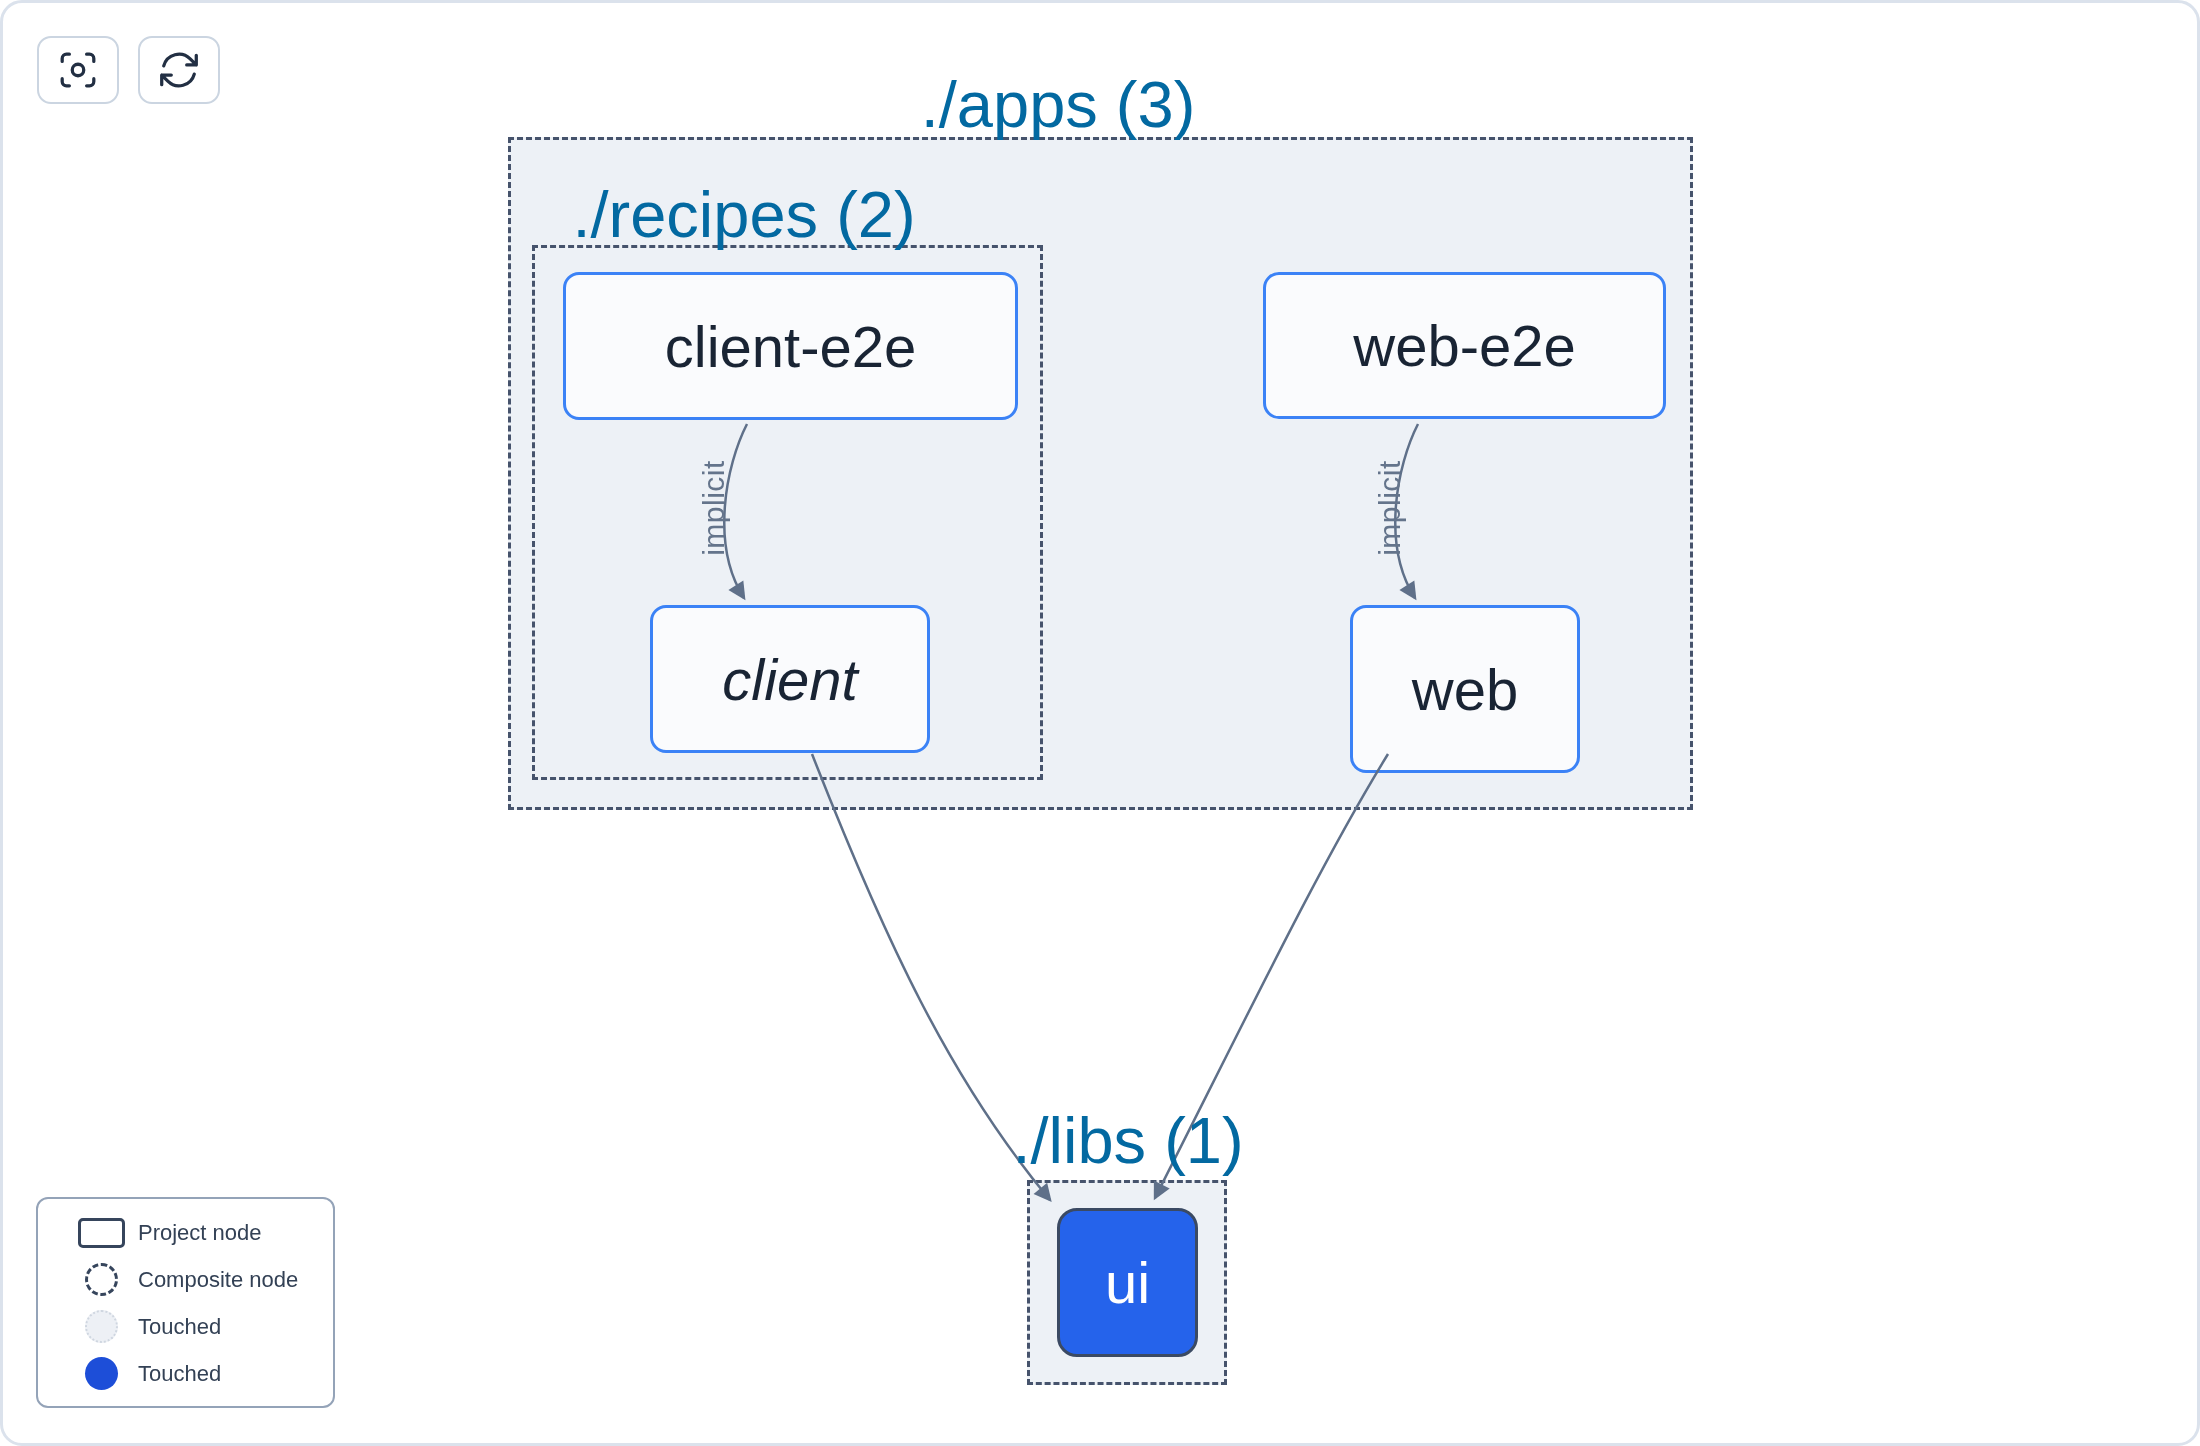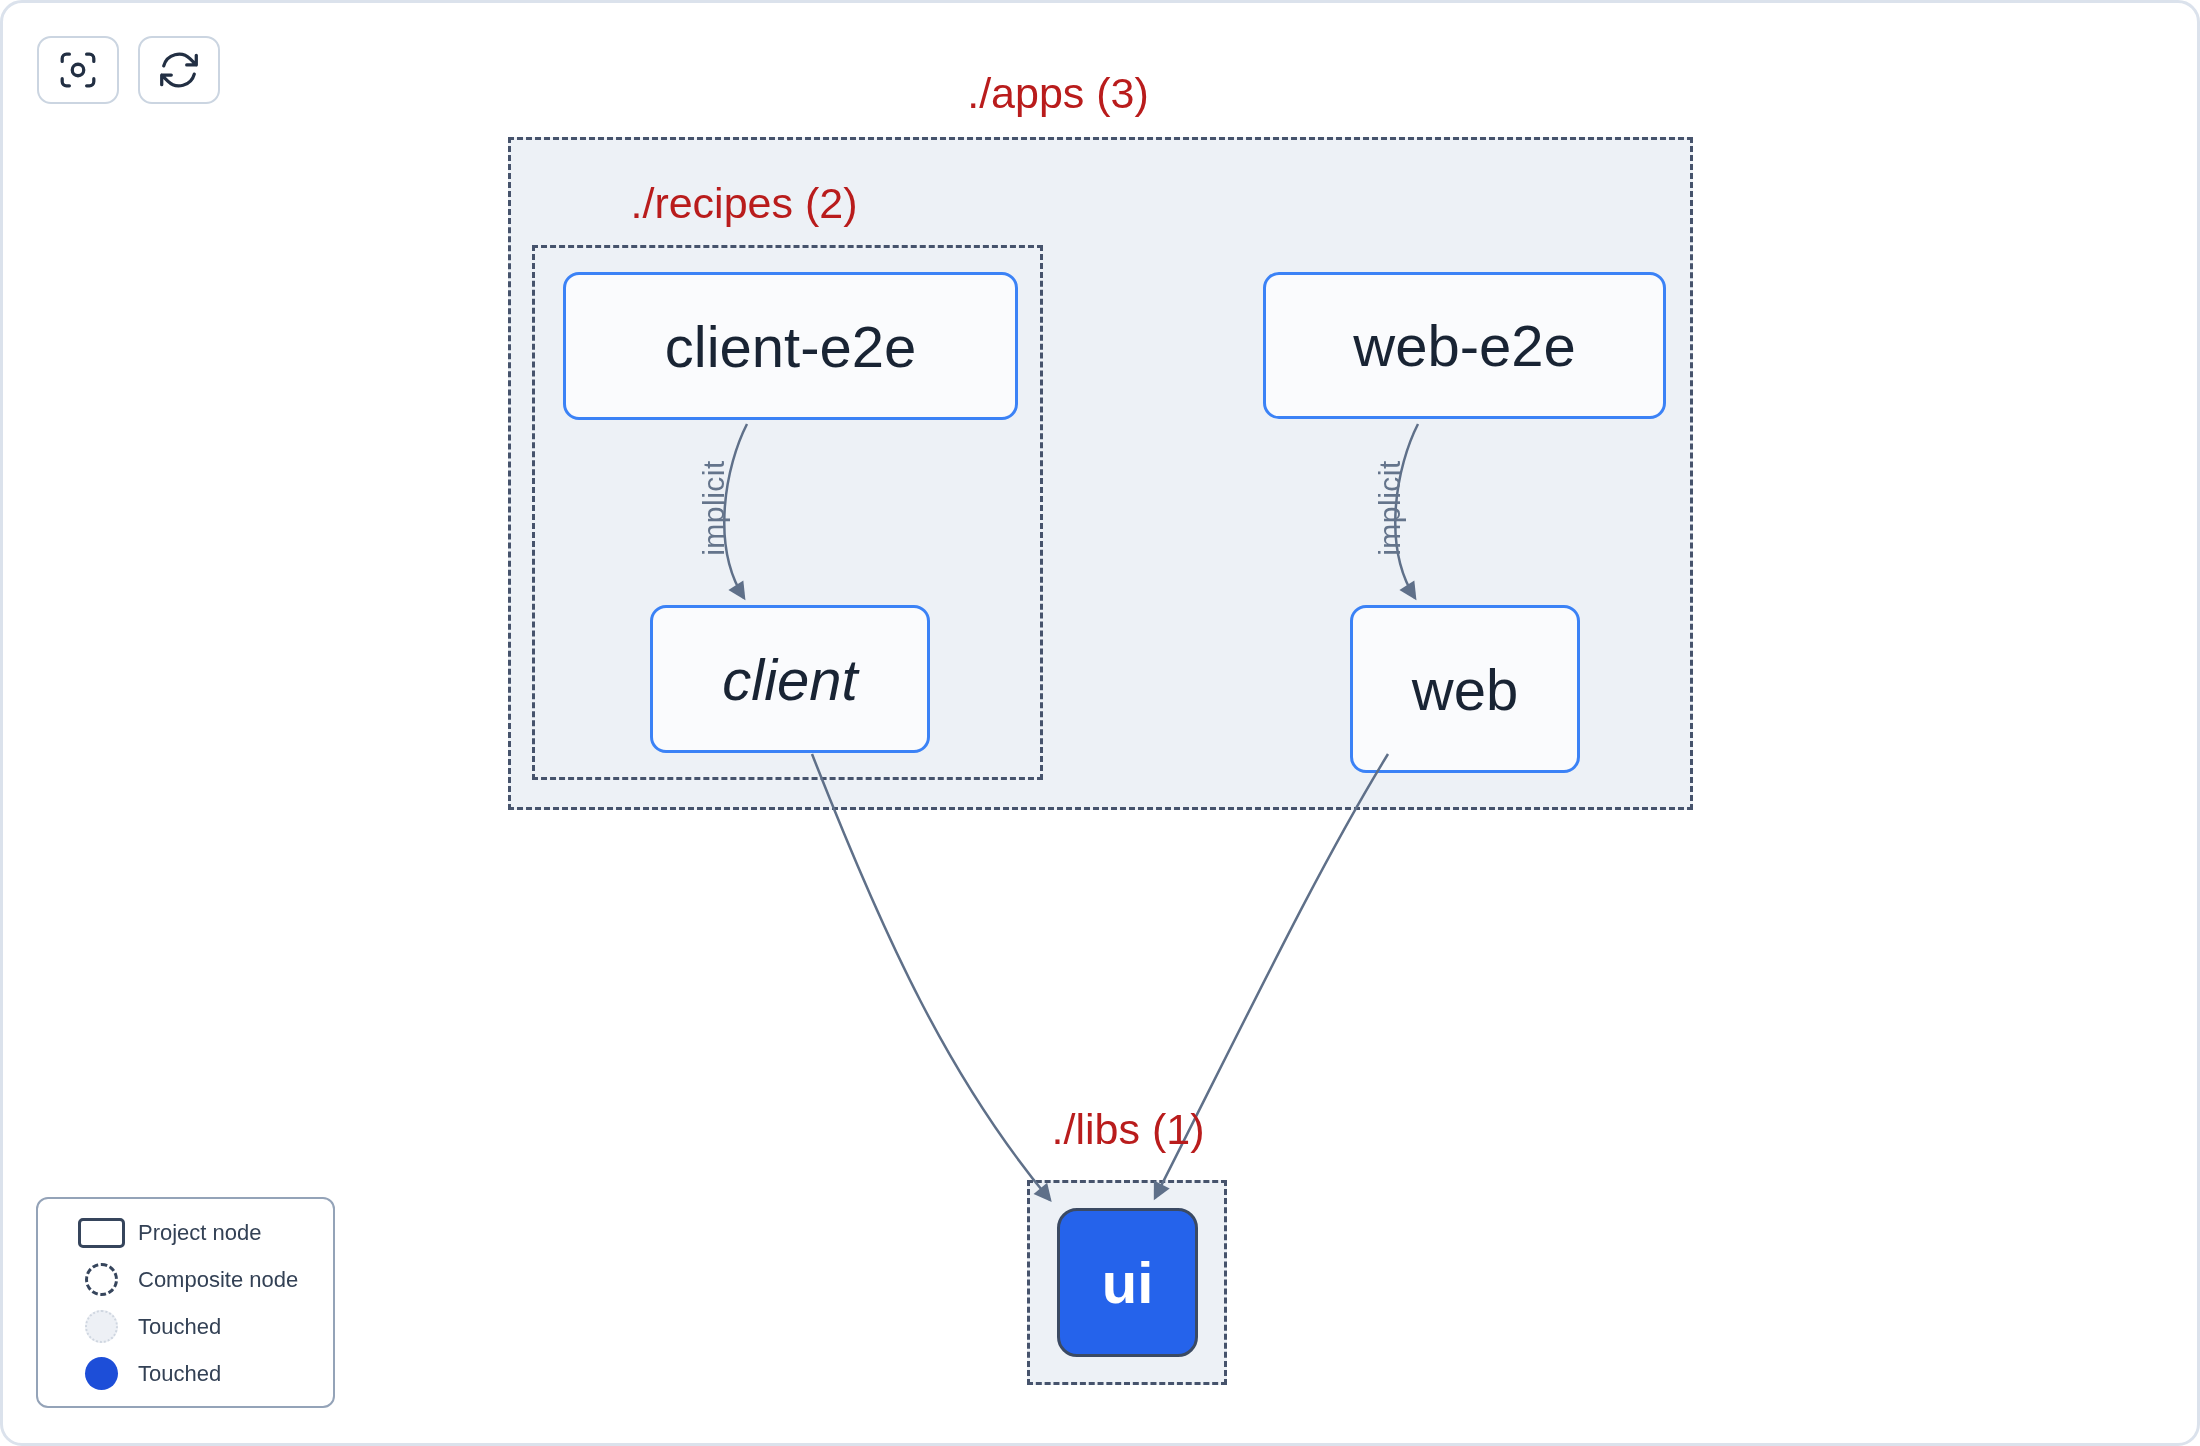--- a/index.html
+++ b/index.html
@@ -19,41 +19,41 @@
   .group {
     position:absolute; box-sizing:border-box;
     background:#edf1f6; border:3px dashed #46536c;
   }
   #group-apps    { left:508px;  top:137px;  width:1185px; height:673px; z-index:1; }
   #group-recipes { left:532px;  top:245px;  width:511px;  height:535px; z-index:2; }
   #group-libs    { left:1027px; top:1180px; width:200px;  height:205px; z-index:2; }
 
   .group-label {
     position:absolute; transform:translateX(-50%);
-    font-size:43px; line-height:1; color:#b91c1c; white-space:nowrap;
+    font-size:65px; line-height:1; color:#0369a1; white-space:nowrap;
     z-index:12;
   }
   #label-apps    { left:1058px; top:72px; }
   #label-recipes { left:744px;  top:182px; }
   #label-libs    { left:1128px; top:1108px; }
 
   
   .node {
     position:absolute; box-sizing:border-box; cursor:pointer;
     background:#fafbfd; border:3px solid #3b82f6; border-radius:16px;
     display:flex; align-items:center; justify-content:center;
     font-size:58px; color:#192434; z-index:5; white-space:nowrap;
   }
   #node-client-e2e { left:563px;  top:272px;  width:455px; height:148px; }
   #node-web-e2e    { left:1263px; top:272px;  width:403px; height:147px; }
   #node-client     { left:650px;  top:605px;  width:280px; height:148px;font-style:italic; }
   #node-web        { left:1350px; top:605px;  width:230px; height:168px; }
   #node-ui         {
     left:1057px; top:1208px; width:141px; height:149px;
-    background:#2563eb; color:#ffffff; border-color:#3b4a63; border-radius:20px;font-weight:bold;
+    background:#2563eb; color:#ffffff; border-color:#3b4a63; border-radius:20px;
   }
 
   
   svg.edges { position:absolute; left:0; top:0; z-index:8; pointer-events:none; }
   svg.edges path.edge { pointer-events:stroke; cursor:pointer; }
 
   .edge-label {
     position:absolute; z-index:9;
     transform:translate(-50%,-50%) rotate(-90deg);
     font-size:30px; color:#64748b; letter-spacing:0.5px; white-space:nowrap;

